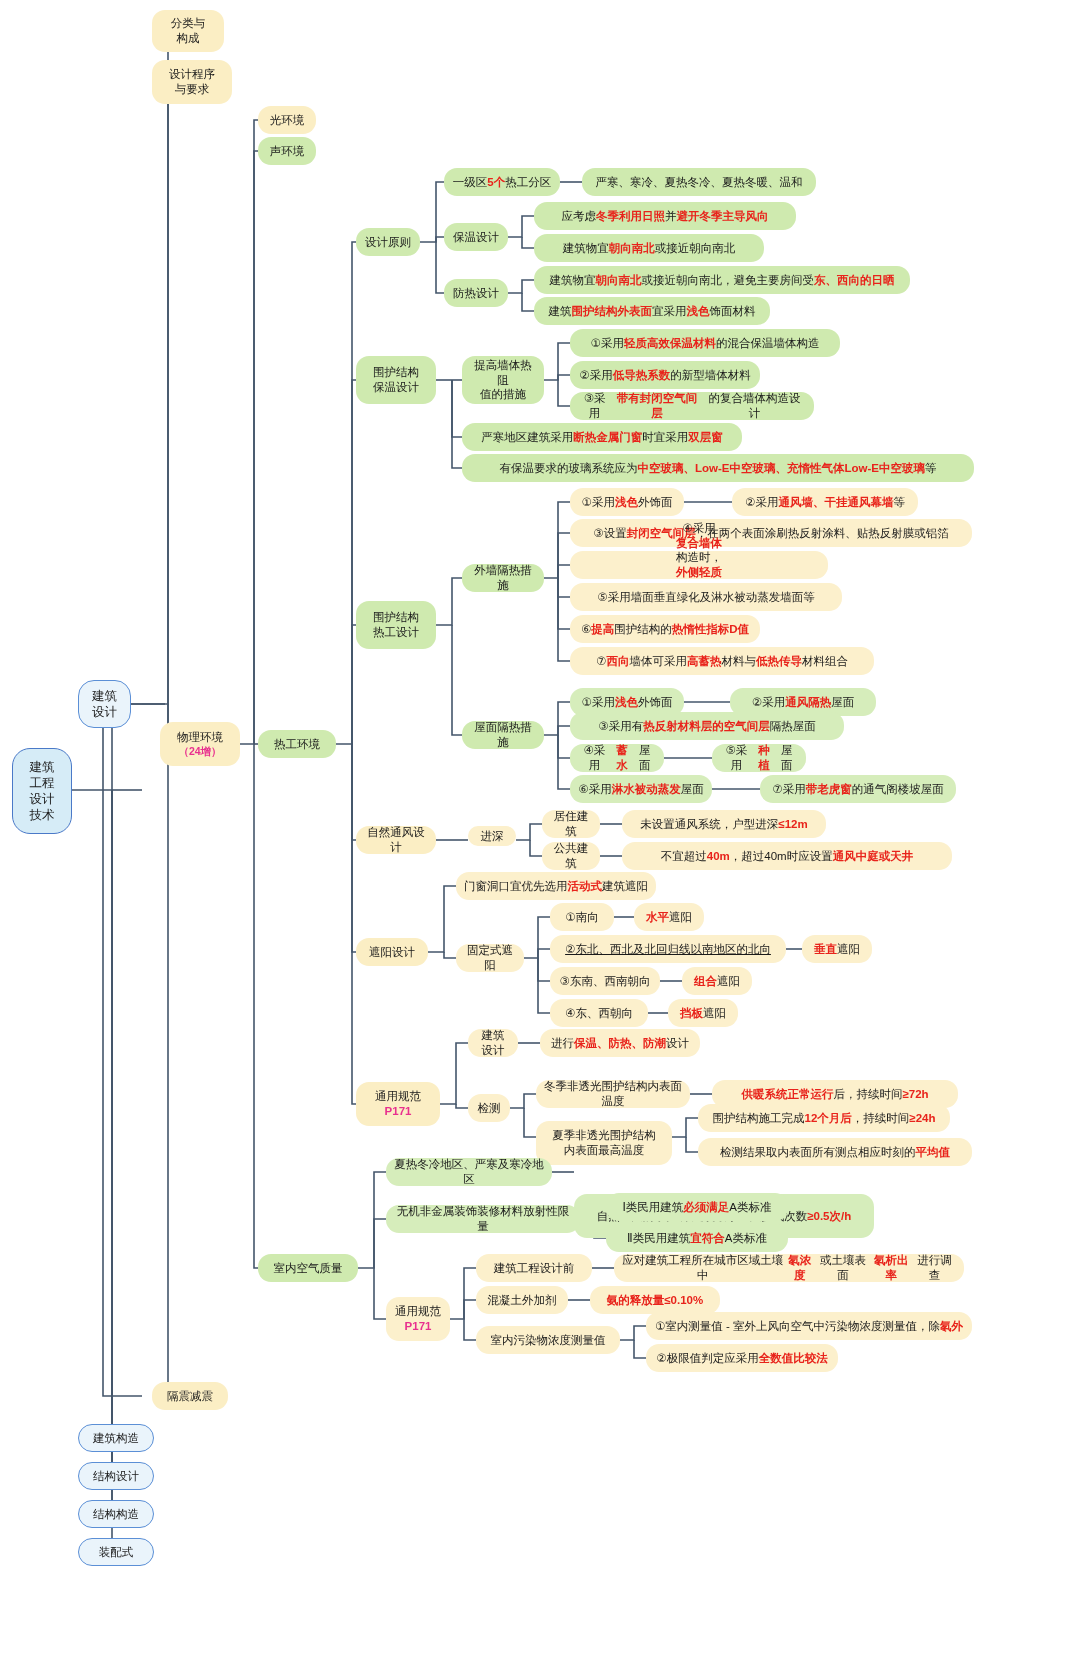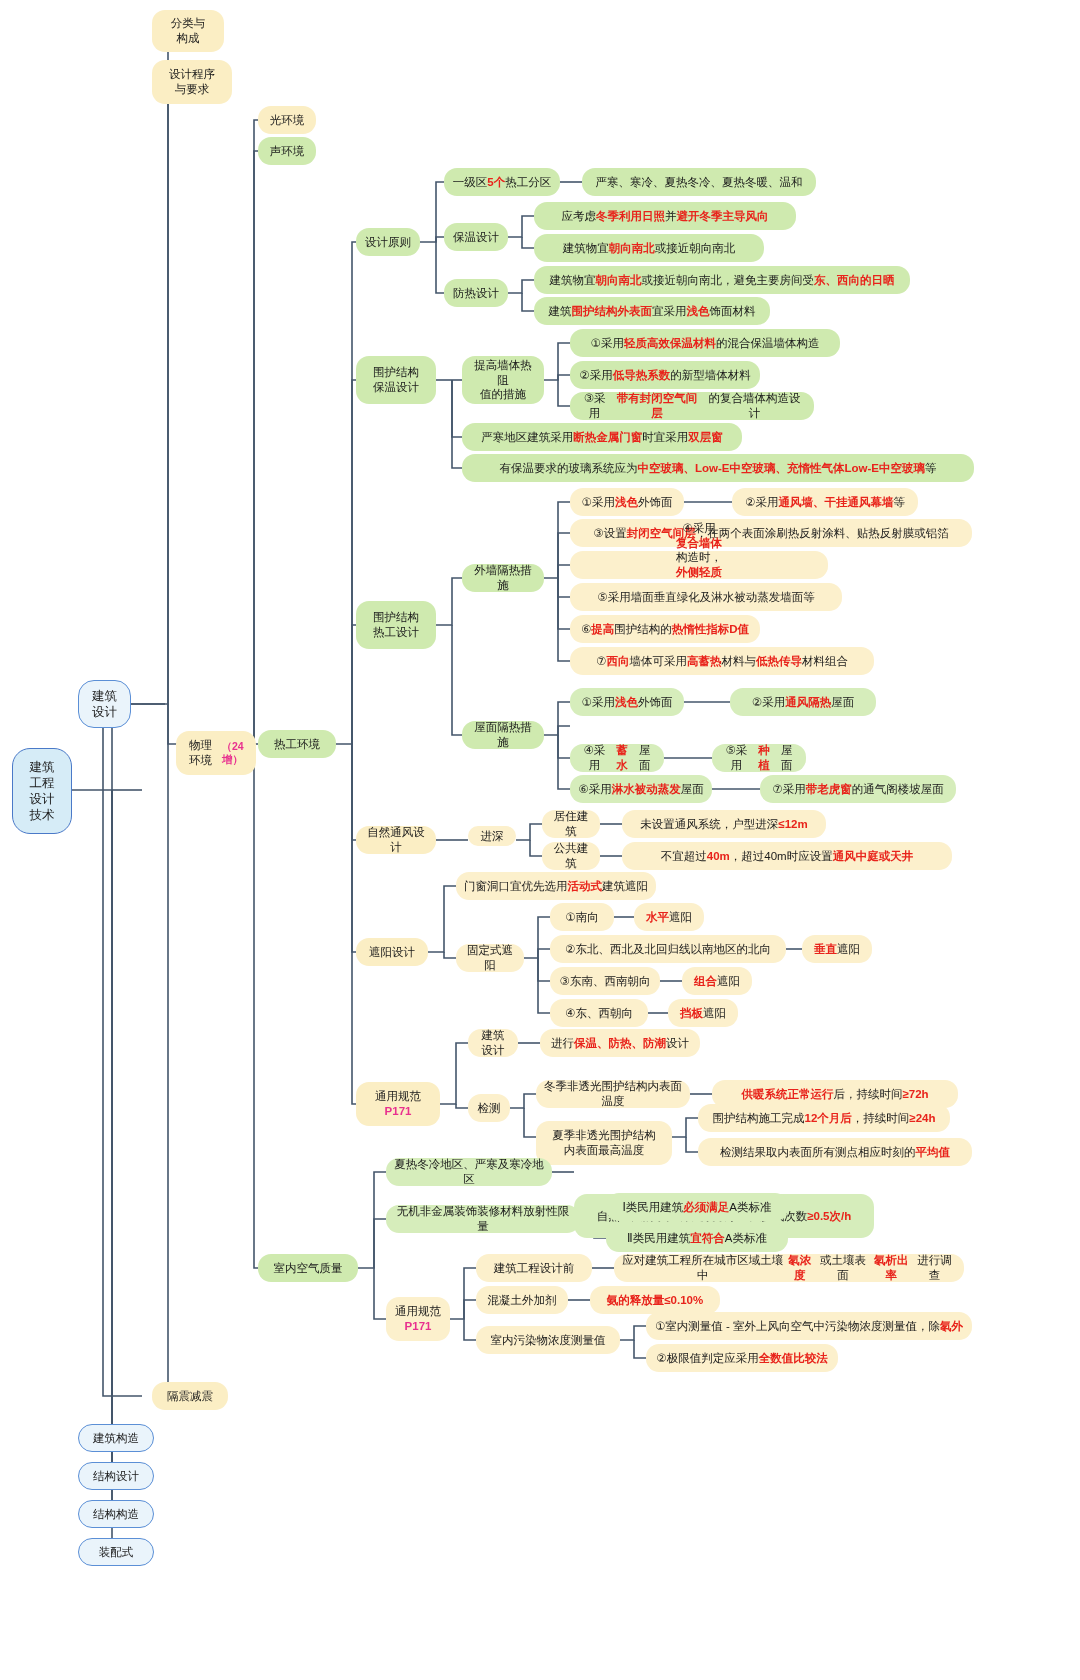--- a/index.html
+++ b/index.html
@@ -164,21 +164,21 @@
   <div class="node t-blue fs11" style="left:78px;top:1424px;width:76px;height:28px;">建筑构造</div>
   <div class="node t-blue fs11" style="left:78px;top:1462px;width:76px;height:28px;">结构设计</div>
   <div class="node t-blue fs11" style="left:78px;top:1500px;width:76px;height:28px;">结构构造</div>
   <div class="node t-blue fs11" style="left:78px;top:1538px;width:76px;height:28px;">装配式</div>
 
   <div class="node t-yellow fs11" style="left:152px;top:10px;width:72px;height:42px;">分类与
 构成</div>
   <div class="node t-yellow fs11" style="left:152px;top:60px;width:80px;height:44px;">设计程序
 与要求</div>
 
-  <div class="node t-yellow" style="left:176px;top:722px;width:80px;height:44px;flex-direction:row;margin-top:9px;">
+  <div class="node t-yellow" style="left:160px;top:722px;width:80px;height:44px;flex-direction:column;">
     <span class="fs11">物理环境</span>
     <span class="fs10" style="color:#e8308f;font-weight:bold;">（24增）</span>
   </div>
 
   <div class="node t-yellow fs11" style="left:152px;top:1382px;width:76px;height:28px;">隔震减震</div>
 
   <div class="node t-yellow fs11" style="left:258px;top:106px;width:58px;height:28px;">光环境</div>
   <div class="node t-green fs11" style="left:258px;top:137px;width:58px;height:28px;">声环境</div>
   <div class="node t-green fs11" style="left:258px;top:730px;width:78px;height:28px;">热工环境</div>
   <div class="node t-green fs11" style="left:258px;top:1254px;width:100px;height:28px;">室内空气质量</div>
@@ -227,38 +227,39 @@
   <div class="node t-yellow2 fs11" style="left:570px;top:519px;width:402px;height:28px;">③设置<b class="r">封闭空气间层</b>，在两个表面涂刷热反射涂料、贴热反射膜或铝箔</div>
   <div class="node t-yellow2 fs11" style="left:570px;top:551px;width:258px;height:28px;flex-direction:column;">④采用<b class="r">复合墙体</b>构造时，<b class="r">外侧轻质</b>，<b class="r">内侧重质</b></div>
   <div class="node t-yellow2 fs11" style="left:570px;top:583px;width:272px;height:28px;">⑤采用墙面垂直绿化及淋水被动蒸发墙面等</div>
   <div class="node t-yellow2 fs11" style="left:570px;top:615px;width:190px;height:28px;">⑥<b class="r">提高</b>围护结构的<b class="r">热惰性指标D值</b></div>
   <div class="node t-yellow2 fs11" style="left:570px;top:647px;width:304px;height:28px;">⑦<b class="r">西向</b>墙体可采用<b class="r">高蓄热</b>材料与<b class="r">低热传导</b>材料组合</div>
 
   <div class="node t-green fs11" style="left:462px;top:721px;width:82px;height:28px;">屋面隔热措施</div>
 
   <div class="node t-green2 fs11" style="left:570px;top:688px;width:114px;height:28px;">①采用<b class="r">浅色</b>外饰面</div>
   <div class="node t-green2 fs11" style="left:730px;top:688px;width:146px;height:28px;">②采用<b class="r">通风隔热</b>屋面</div>
+  <div class="node t-green2 fs11" style="left:570px;top:712px;width:274px;height:28px;">③采用有<b class="r">热反射材料层的空气间层</b>隔热屋面</div>
   <div class="node t-green2 fs11" style="left:570px;top:744px;width:94px;height:28px;">④采用<b class="r">蓄水</b>屋面</div>
   <div class="node t-green2 fs11" style="left:712px;top:744px;width:94px;height:28px;">⑤采用<b class="r">种植</b>屋面</div>
   <div class="node t-green2 fs11" style="left:570px;top:775px;width:142px;height:28px;">⑥采用<b class="r">淋水被动蒸发</b>屋面</div>
   <div class="node t-green2 fs11" style="left:760px;top:775px;width:196px;height:28px;">⑦采用<b class="r">带老虎窗</b>的通气阁楼坡屋面</div>
 
   <div class="node t-yellow2 fs11" style="left:468px;top:826px;width:48px;height:20px;">进深</div>
   <div class="node t-yellow2 fs11" style="left:542px;top:810px;width:58px;height:28px;">居住建筑</div>
   <div class="node t-yellow2 fs11" style="left:622px;top:810px;width:204px;height:28px;">未设置通风系统，户型进深<b class="r">≤12m</b></div>
   <div class="node t-yellow2 fs11" style="left:542px;top:842px;width:58px;height:28px;">公共建筑</div>
   <div class="node t-yellow2 fs11" style="left:622px;top:842px;width:330px;height:28px;">不宜超过<b class="r">40m</b>，超过40m时应设置<b class="r">通风中庭或天井</b></div>
 
   <div class="node t-yellow2 fs11" style="left:456px;top:872px;width:200px;height:28px;">门窗洞口宜优先选用<b class="r">活动式</b>建筑遮阳</div>
   <div class="node t-yellow2 fs11" style="left:456px;top:944px;width:68px;height:28px;">固定式遮阳</div>
 
   <div class="node t-yellow2 fs11" style="left:550px;top:903px;width:64px;height:28px;">①南向</div>
   <div class="node t-yellow2 fs11" style="left:634px;top:903px;width:70px;height:28px;"><b class="r">水平</b>遮阳</div>
 
-  <div class="node t-yellow2 fs11" style="left:550px;top:935px;width:236px;height:28px;">②东北、西北及北回归线以南地区的北向</div>
+  <div class="node t-yellow2 fs11" style="left:550px;top:935px;width:236px;height:28px;text-decoration:underline;">②东北、西北及北回归线以南地区的北向</div>
   <div class="node t-yellow2 fs11" style="left:802px;top:935px;width:70px;height:28px;"><b class="r">垂直</b>遮阳</div>
 
   <div class="node t-yellow2 fs11" style="left:550px;top:967px;width:110px;height:28px;">③东南、西南朝向</div>
   <div class="node t-yellow2 fs11" style="left:682px;top:967px;width:70px;height:28px;text-align:right;"><b class="r">组合</b>遮阳</div>
 
   <div class="node t-yellow2 fs11" style="left:550px;top:999px;width:98px;height:28px;text-align:center;">④东、西朝向</div>
   <div class="node t-yellow2 fs11" style="left:668px;top:999px;width:70px;height:28px;"><b class="r">挡板</b>遮阳</div>
 
   <div class="node t-yellow2 fs11" style="left:468px;top:1029px;width:50px;height:28px;">建筑设计</div>
   <div class="node t-yellow2 fs11" style="left:540px;top:1029px;width:160px;height:28px;">进行<b class="r">保温、防热、防潮</b>设计</div>

